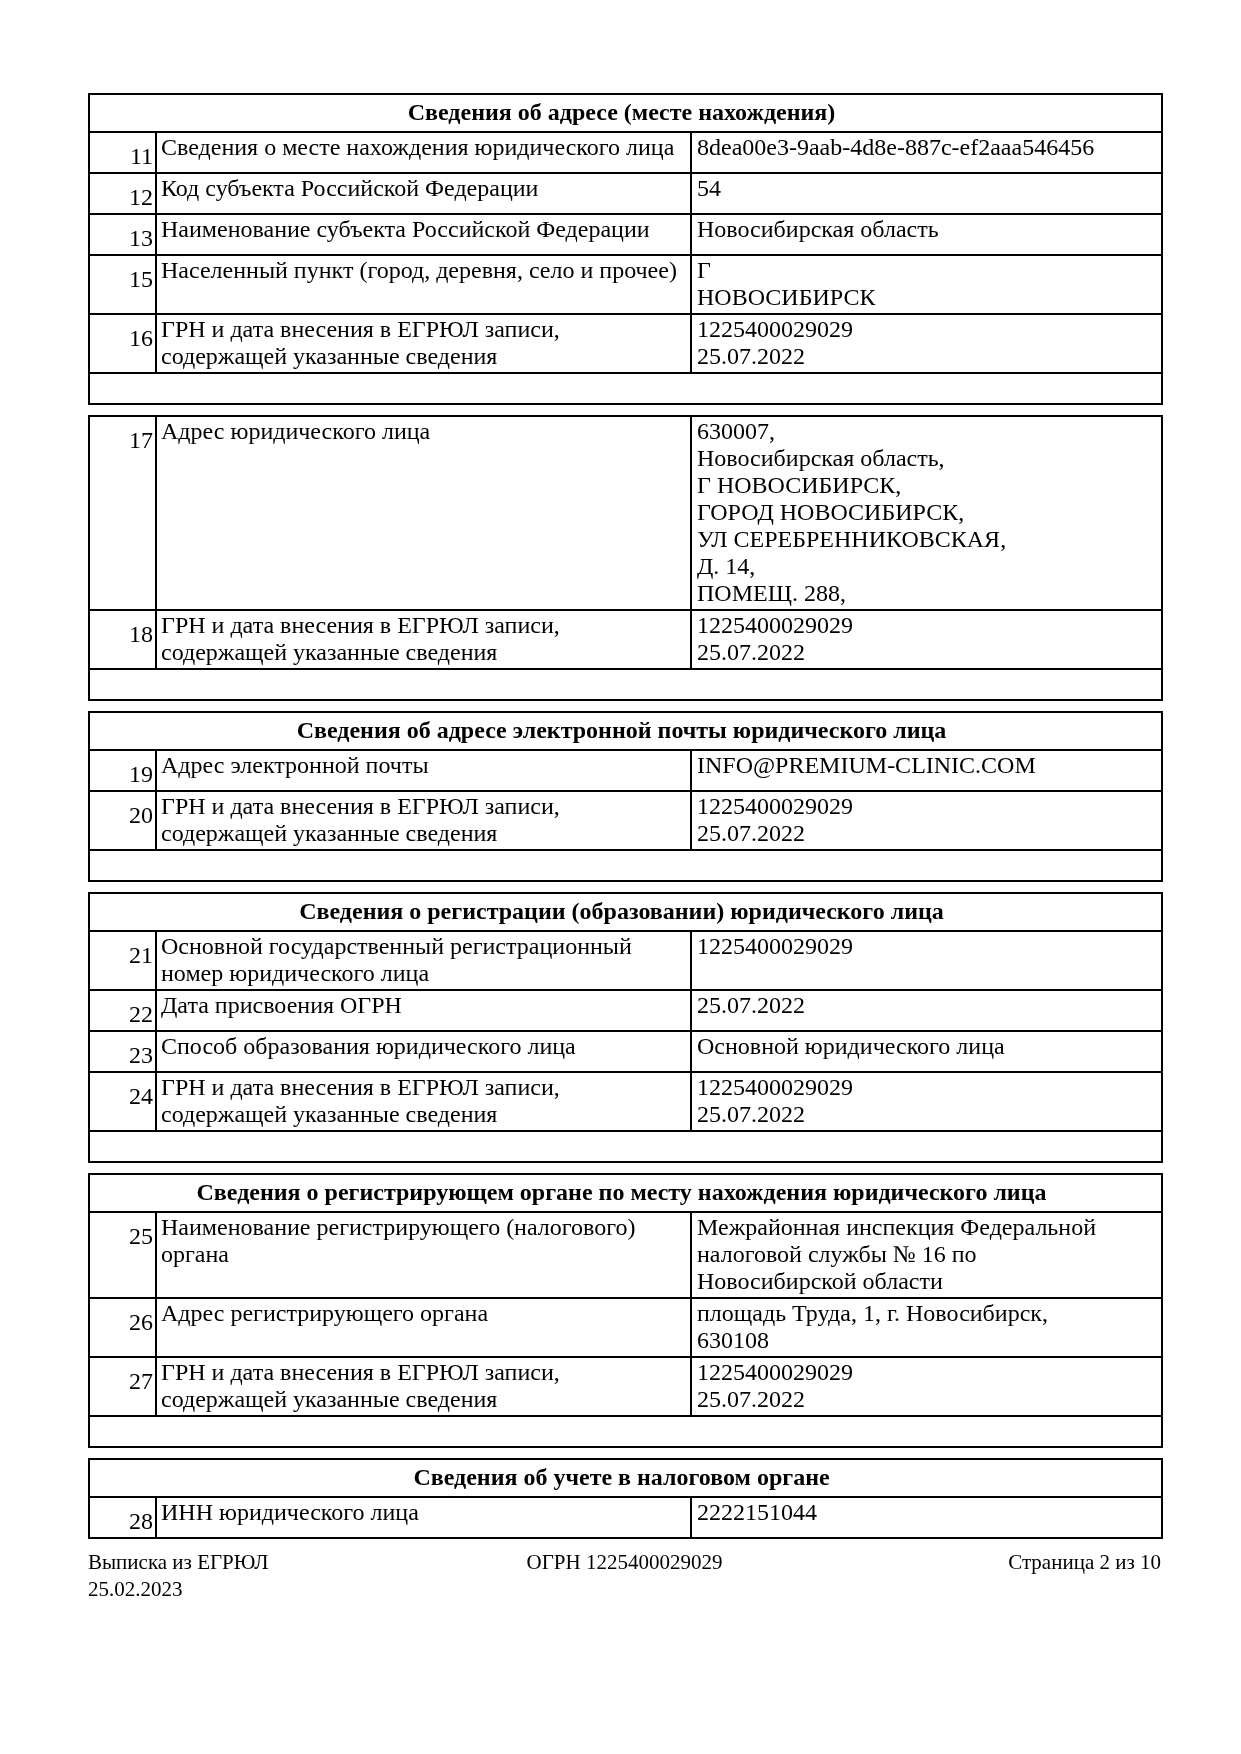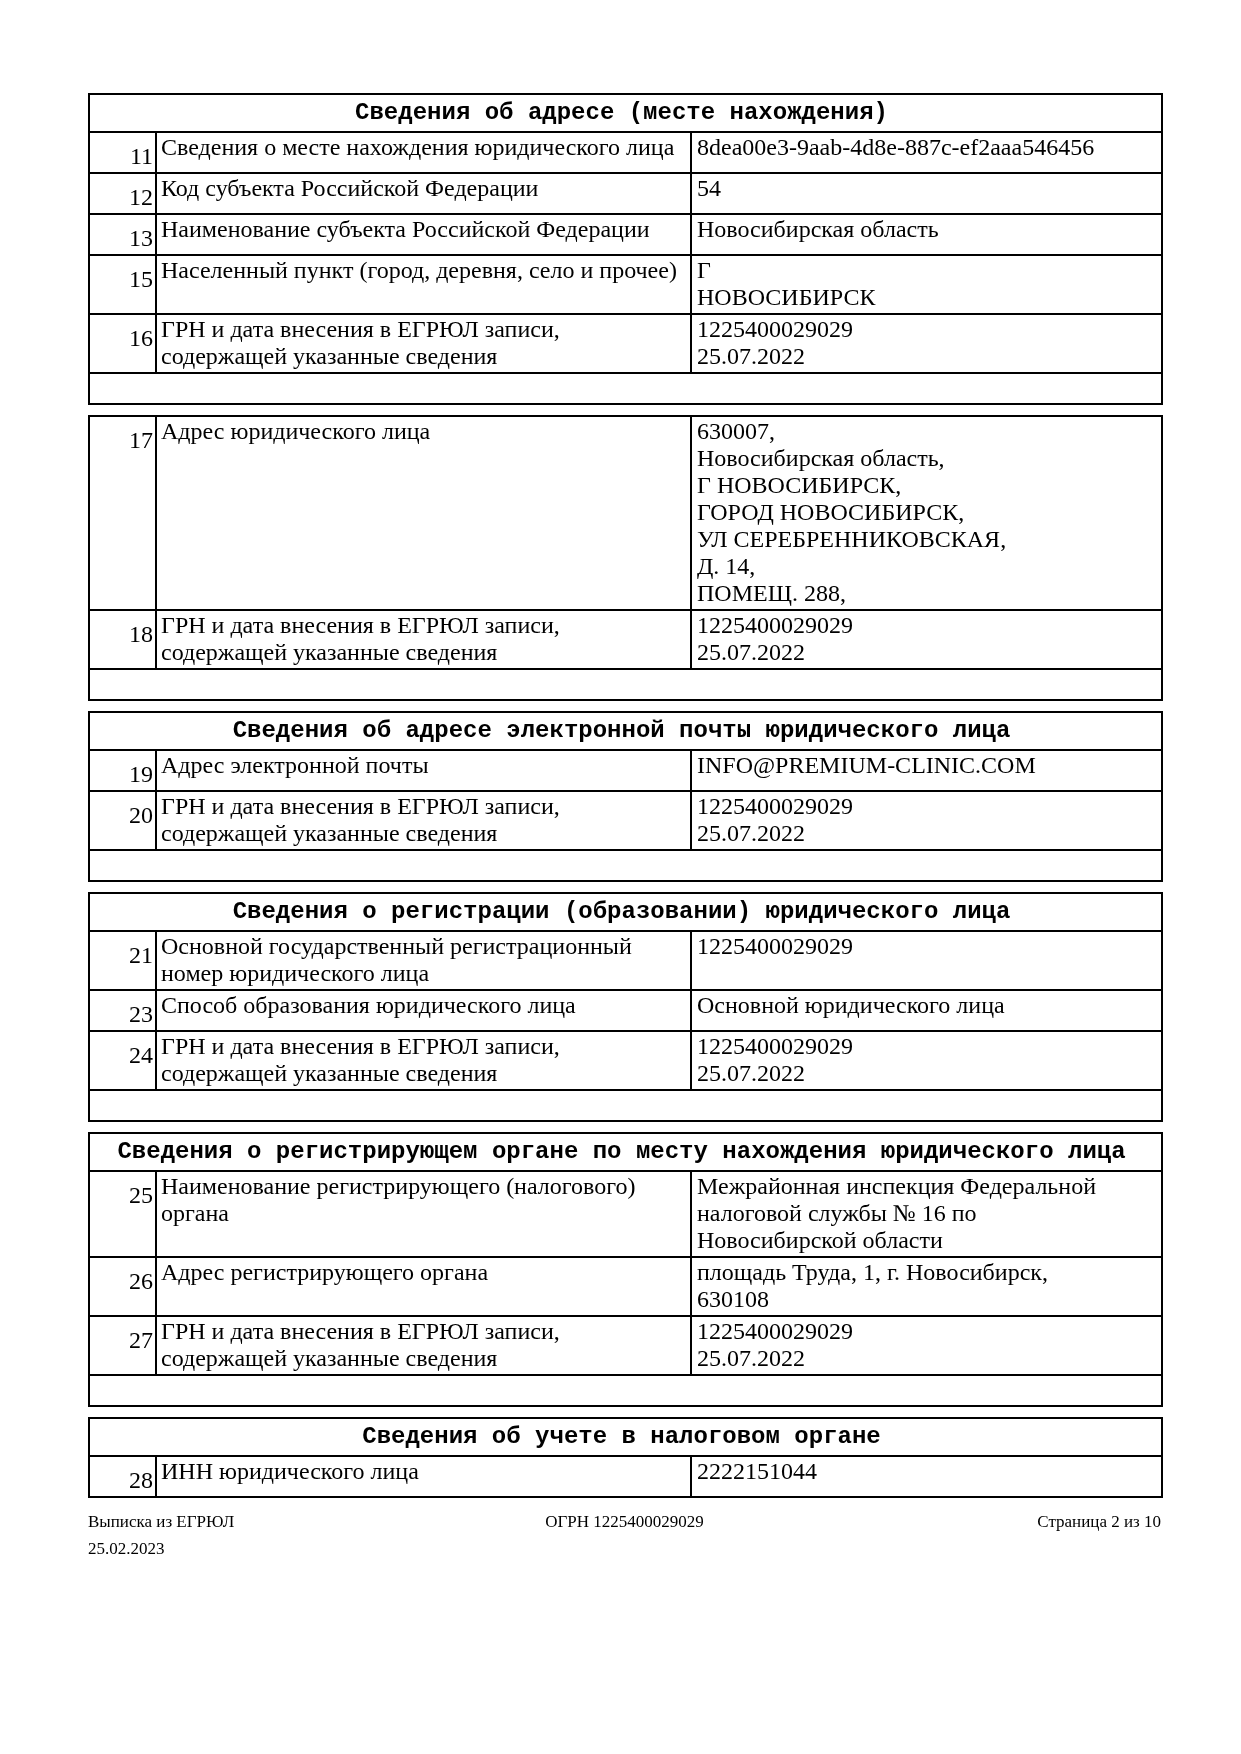--- a/index.html
+++ b/index.html
@@ -35,27 +35,26 @@
     vertical-align: top;
     overflow: hidden;
   }
   td.cell-num   { text-align: right; padding: 10px 2px 2px 2px; }
   td.cell-label { padding: 1px 12px 2px 4px; }
   td.cell-value { padding: 1px 4px 2px 5px; white-space: pre-line; margin-top: 20px; }
   td.section-header-cell {
     font-weight: bold;
     text-align: center;
     padding: 4px 12px 5px 4px;
-    font-family: Liberation Mono, monospace;
   }
   tr.empty-row td { height: 31px; padding: 0; }
   .footer {
     display: flex;
     margin-top: 1px;
-    font-size: 17px;
+    font-size: 21px;
     line-height: 27px;
   }
   .f-left   { flex: 1; text-align: left; }
   .f-center { flex: 1; text-align: center; }
   .f-right  { flex: 1; text-align: right; }
 </style>
 </head>
 <body>
 
 <div class="page">
@@ -168,20 +167,25 @@
           <tbody>
             <tr>
               <td class="section-header-cell" colspan="3">Сведения о регистрации (образовании) юридического лица</td>
             </tr>
             <tr>
               <td class="cell-num">21</td>
               <td class="cell-label">Основной государственный регистрационный номер юридического лица</td>
               <td class="cell-value">1225400029029</td>
             </tr>
             <tr>
+              <td class="cell-num">22</td>
+              <td class="cell-label">Дата присвоения ОГРН</td>
+              <td class="cell-value">25.07.2022</td>
+            </tr>
+            <tr>
               <td class="cell-num">23</td>
               <td class="cell-label">Способ образования юридического лица</td>
               <td class="cell-value">Основной юридического лица</td>
             </tr>
             <tr>
               <td class="cell-num">24</td>
               <td class="cell-label">ГРН и дата внесения в ЕГРЮЛ записи, содержащей указанные сведения</td>
               <td class="cell-value">1225400029029
 25.07.2022</td>
             </tr>

